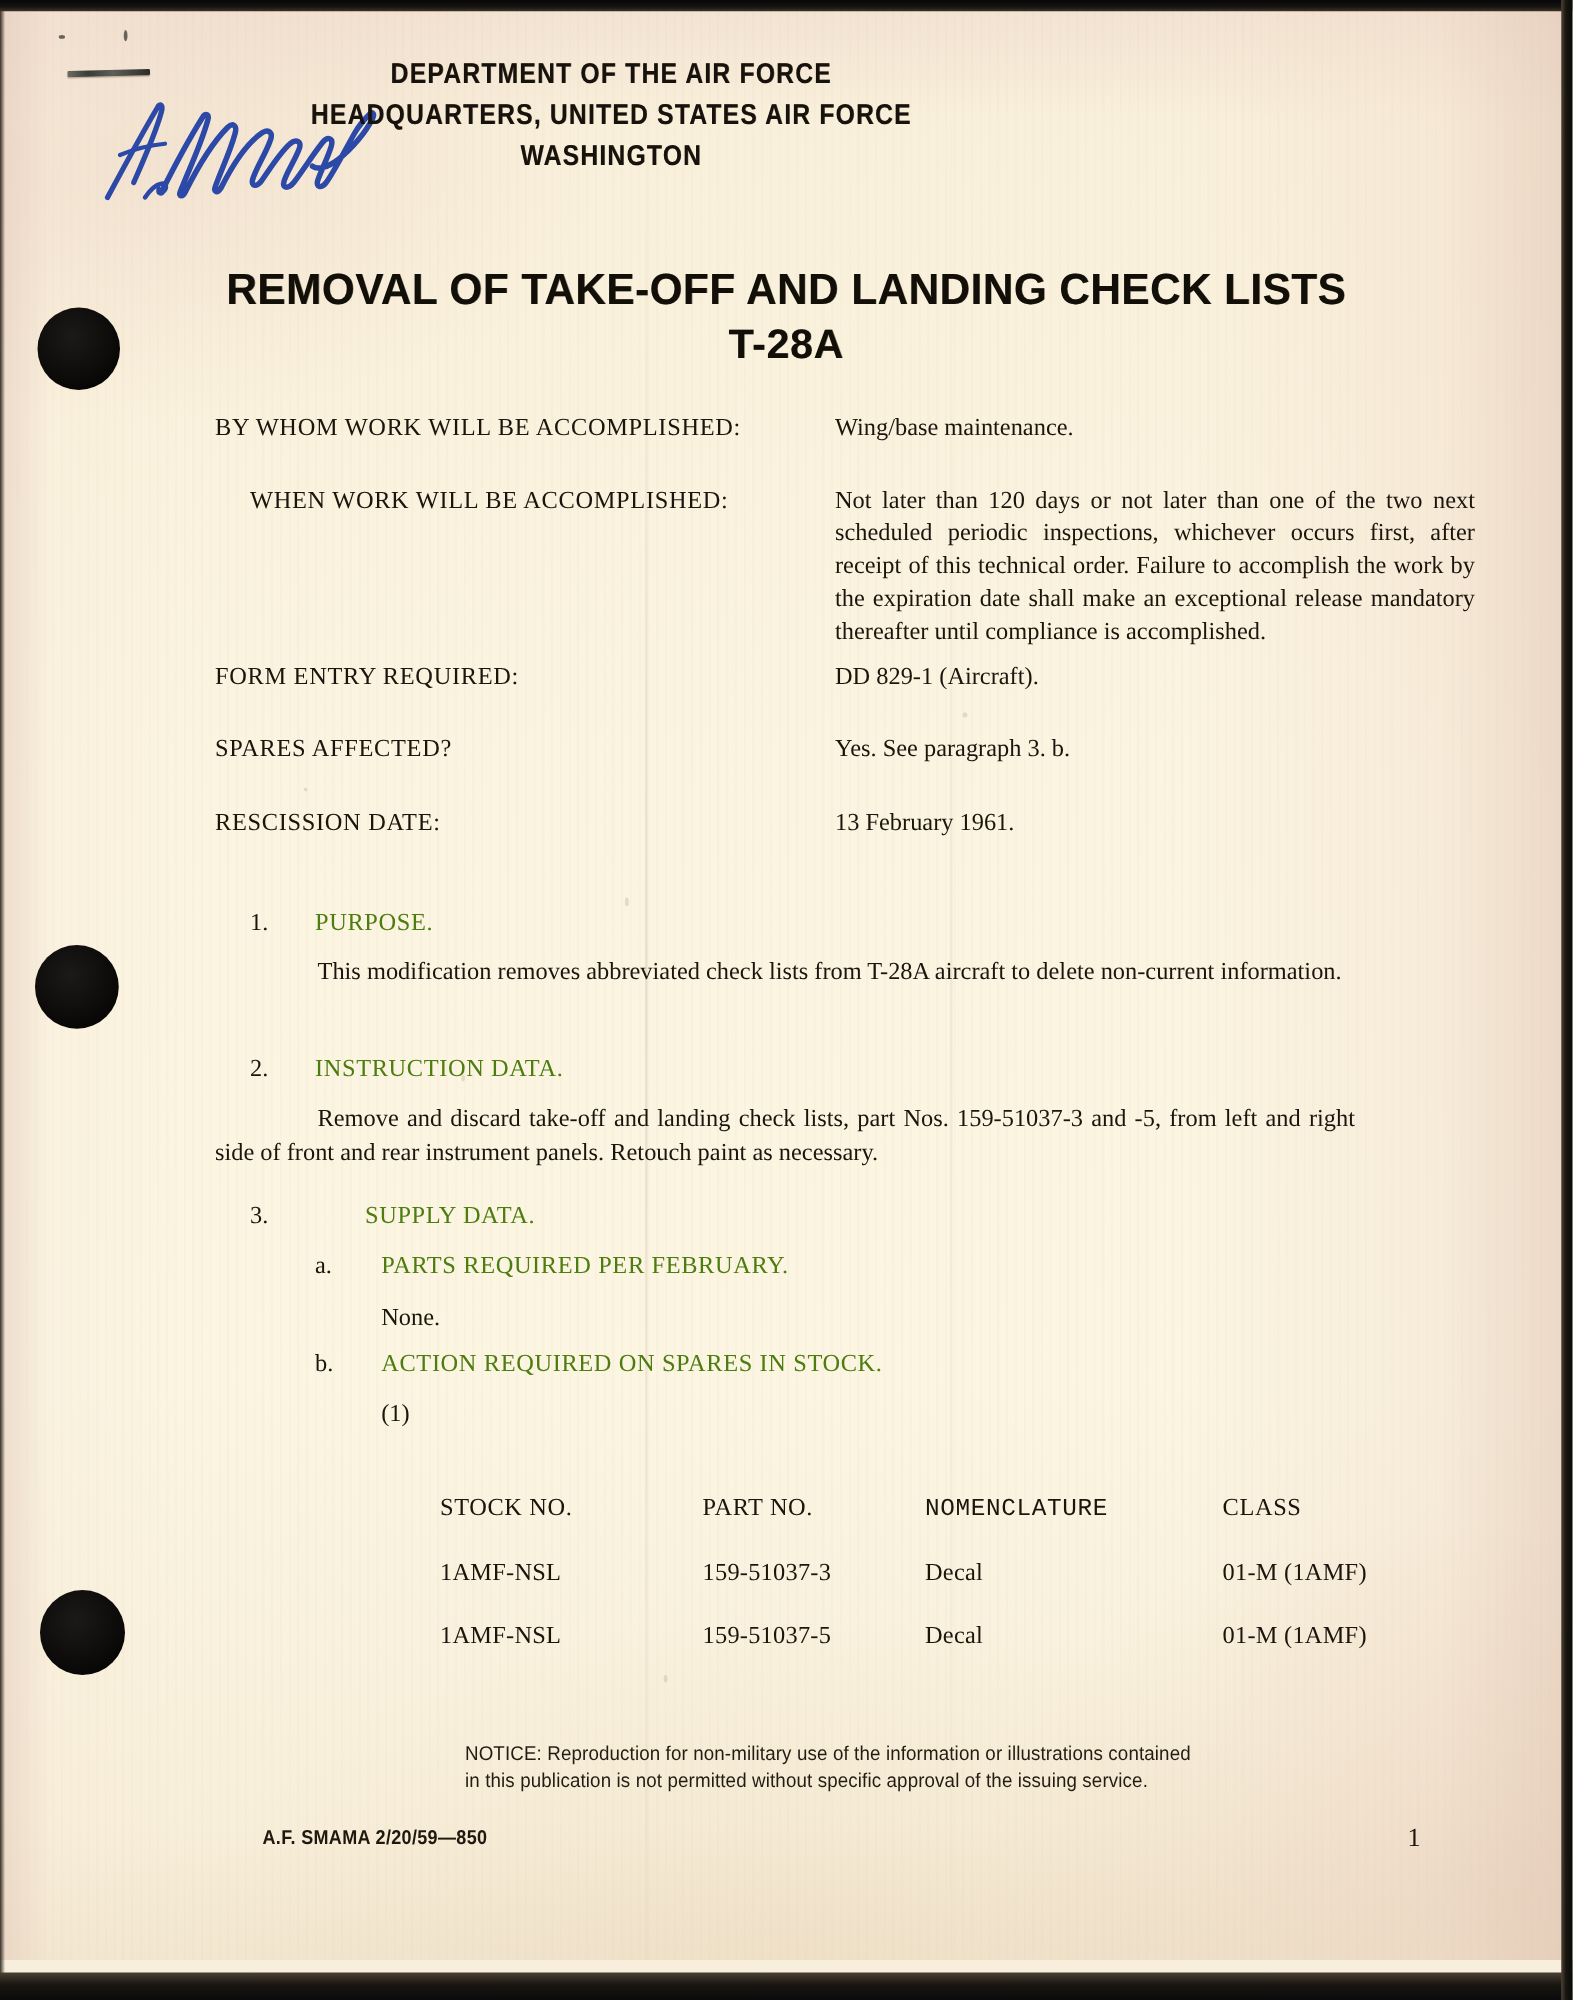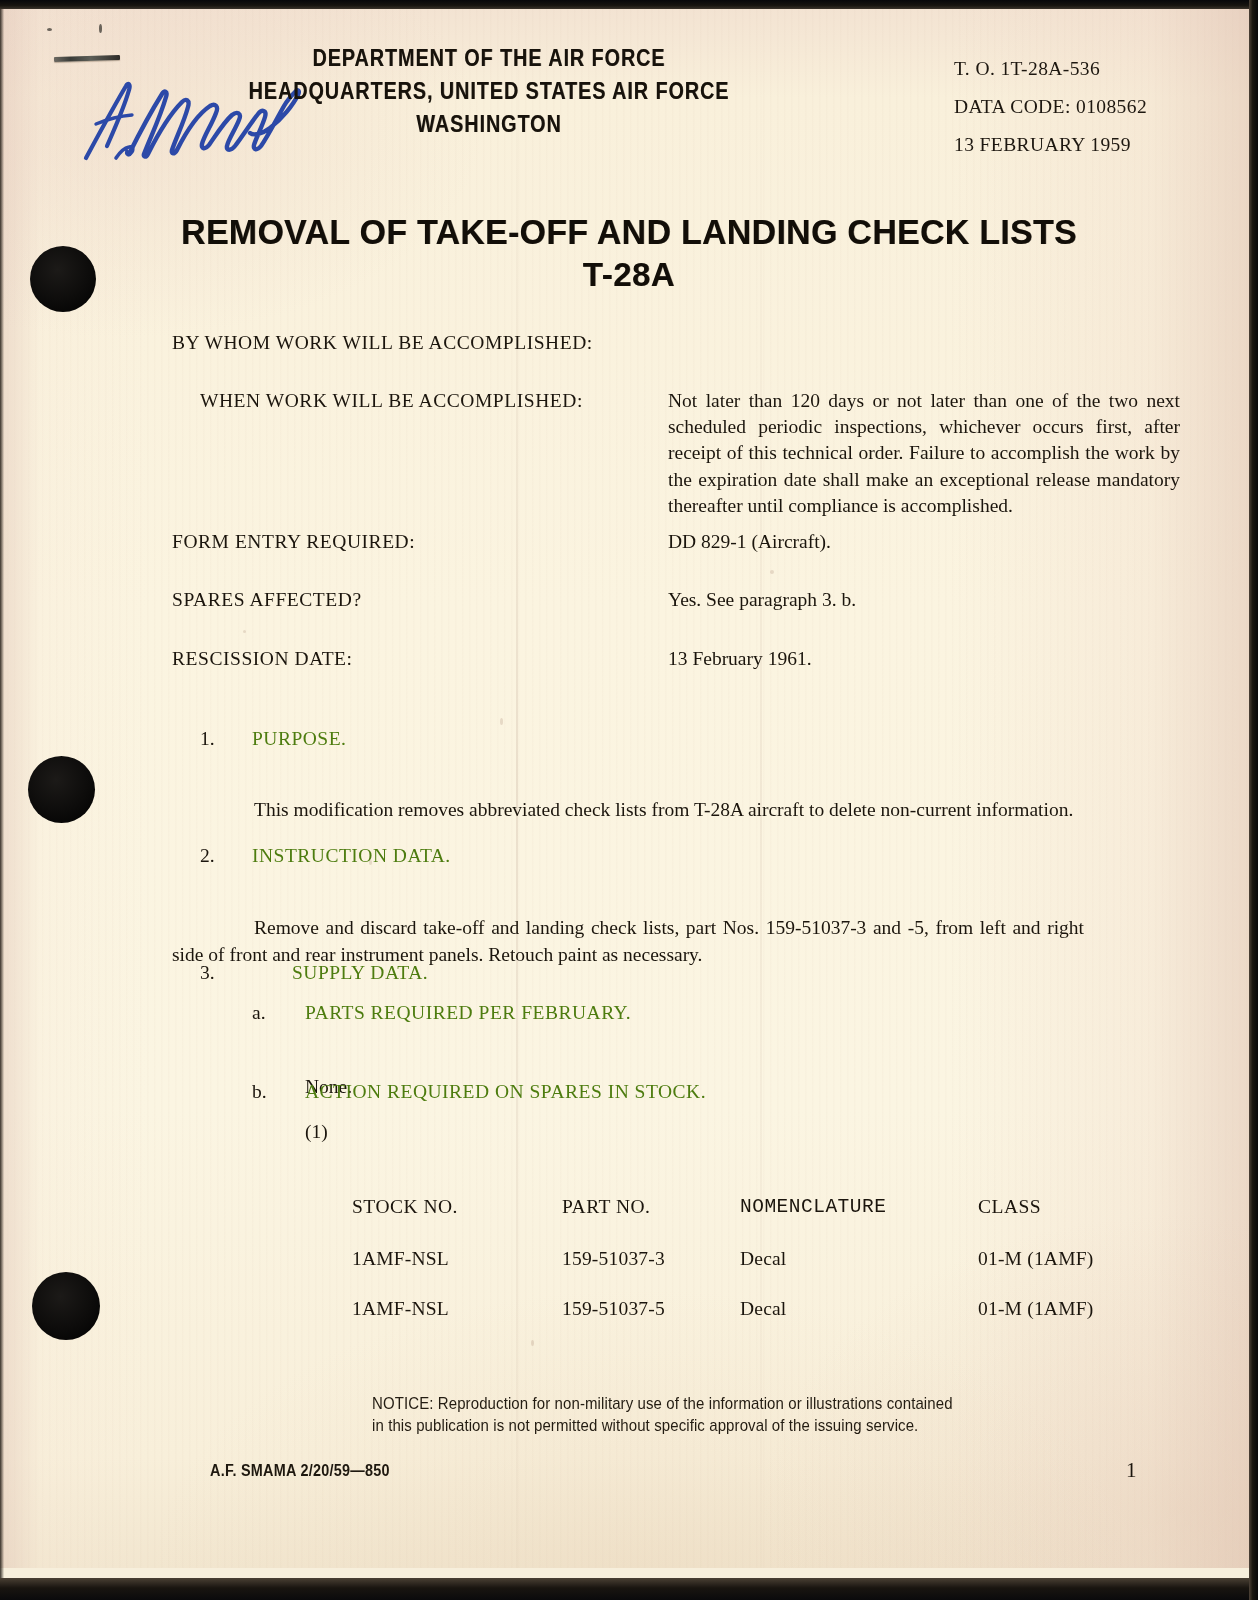--- a/index.html
+++ b/index.html
@@ -190,21 +190,20 @@
     color: #4d7c0f;
     white-space: nowrap;
   }
   .para {
     position: absolute;
     font-family: "Liberation Serif", serif;
     font-size: 19.5px;
     line-height: 26.5px;
     color: #1b150d;
     text-align: justify;
-    margin-top: 32px;
   }
   
   .tbl {
     position: absolute;
     left: 352px; top: 1196px;
     width: 760px;
     font-family: "Liberation Serif", serif;
     font-size: 19.5px;
     color: #1b150d;
     border-collapse: collapse;
@@ -316,30 +315,26 @@
       </g>
     </svg>
   </div>
 
   <div class="hdr-center">
     <div class="hdr-line-1">DEPARTMENT OF THE AIR FORCE</div>
     <div class="hdr-line-2">HEADQUARTERS, UNITED STATES AIR FORCE</div>
     <div class="hdr-line-3">WASHINGTON</div>
   </div>
 
-  <div class="hdr-right">
-    <div>T. O.  1T-28A-536</div>
-    <div>DATA CODE:  0108562</div>
-    <div>13 FEBRUARY 1959</div>
-  </div>
 
   <div class="title1">REMOVAL OF TAKE-OFF AND LANDING CHECK LISTS</div>
   <div class="title2">T-28A</div>
 
   <div class="field-label" style="top:332px;">BY WHOM WORK WILL BE ACCOMPLISHED:</div>
+  <div class="field-value" style="top:330px;">Wing/base maintenance.</div>
 
   <div class="field-label" style="top:390px;margin-left:28px;">WHEN WORK WILL BE ACCOMPLISHED:</div>
   <div class="field-value just" style="top:388px; width:512px;">Not later than 120 days or not later than one of the two next scheduled periodic inspections, whichever occurs first, after receipt of this technical order.  Failure to accomplish the work by the expiration date shall make an exceptional release mandatory thereafter until compliance is accomplished.</div>
 
   <div class="field-label" style="top:531px;">FORM ENTRY REQUIRED:</div>
   <div class="field-value" style="top:529px;">DD 829-1 (Aircraft).</div>
 
   <div class="field-label" style="top:589px;">SPARES AFFECTED?</div>
   <div class="field-value" style="top:587px;">Yes.  See paragraph 3. b.</div>
 

